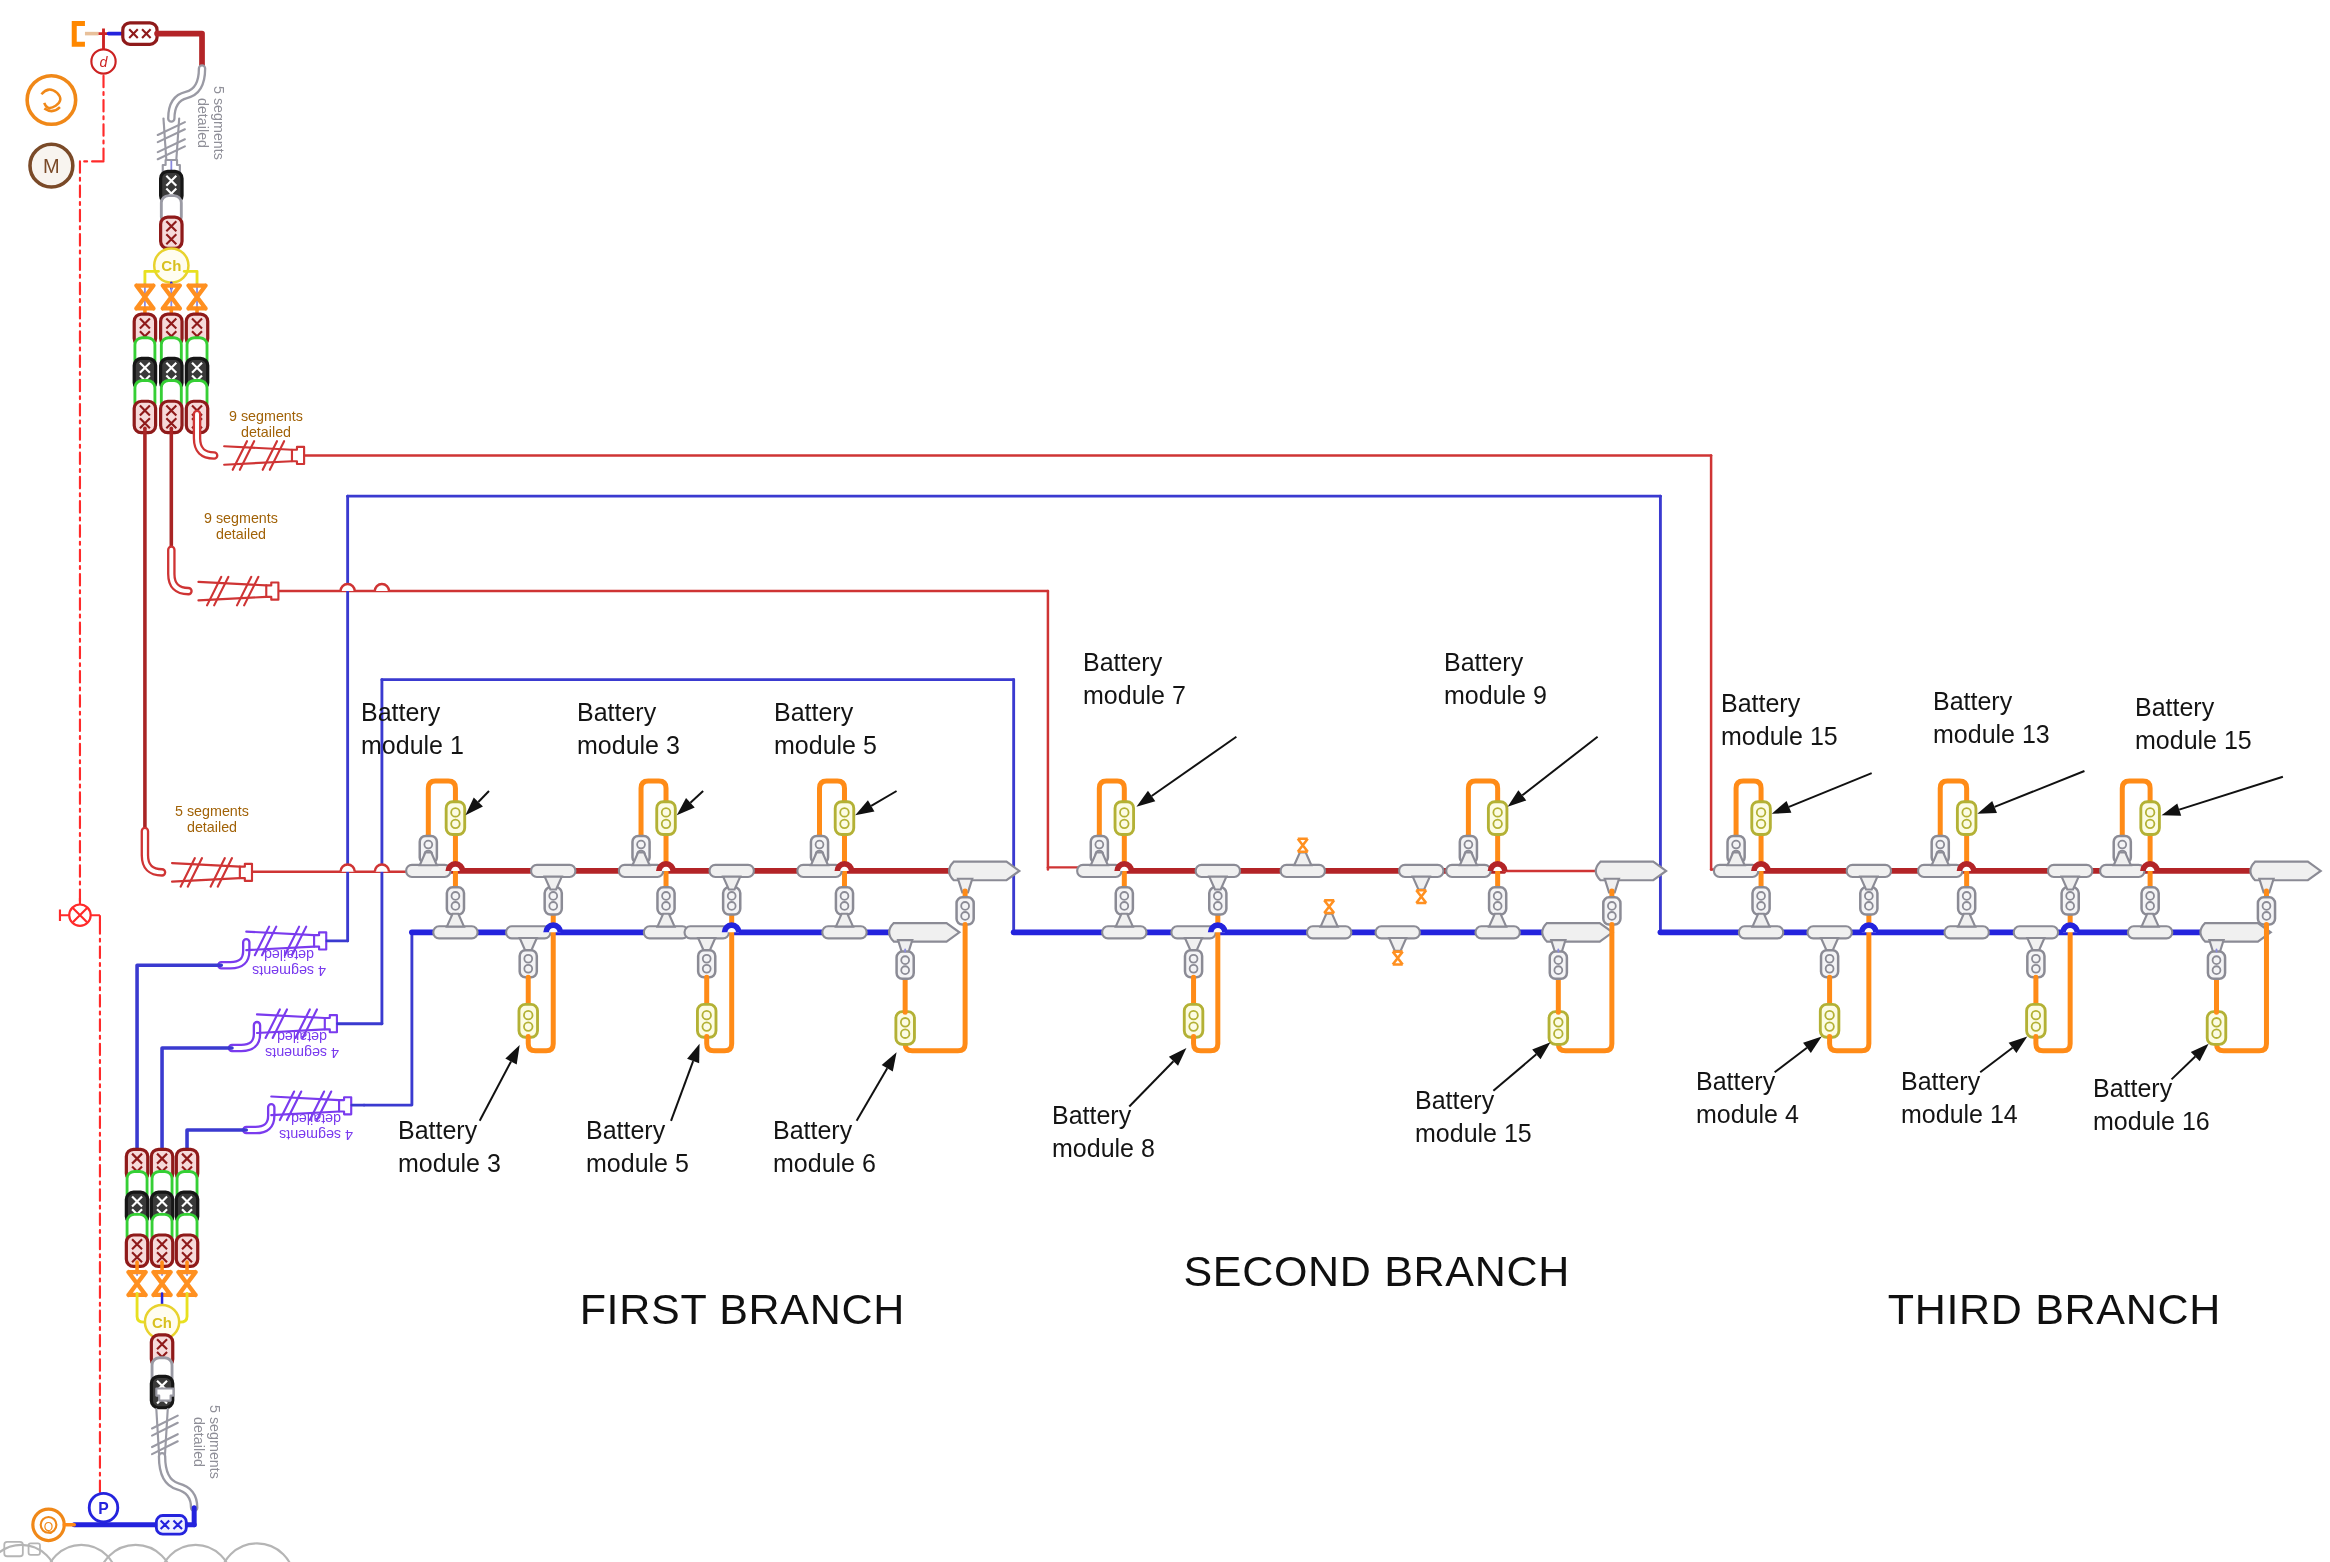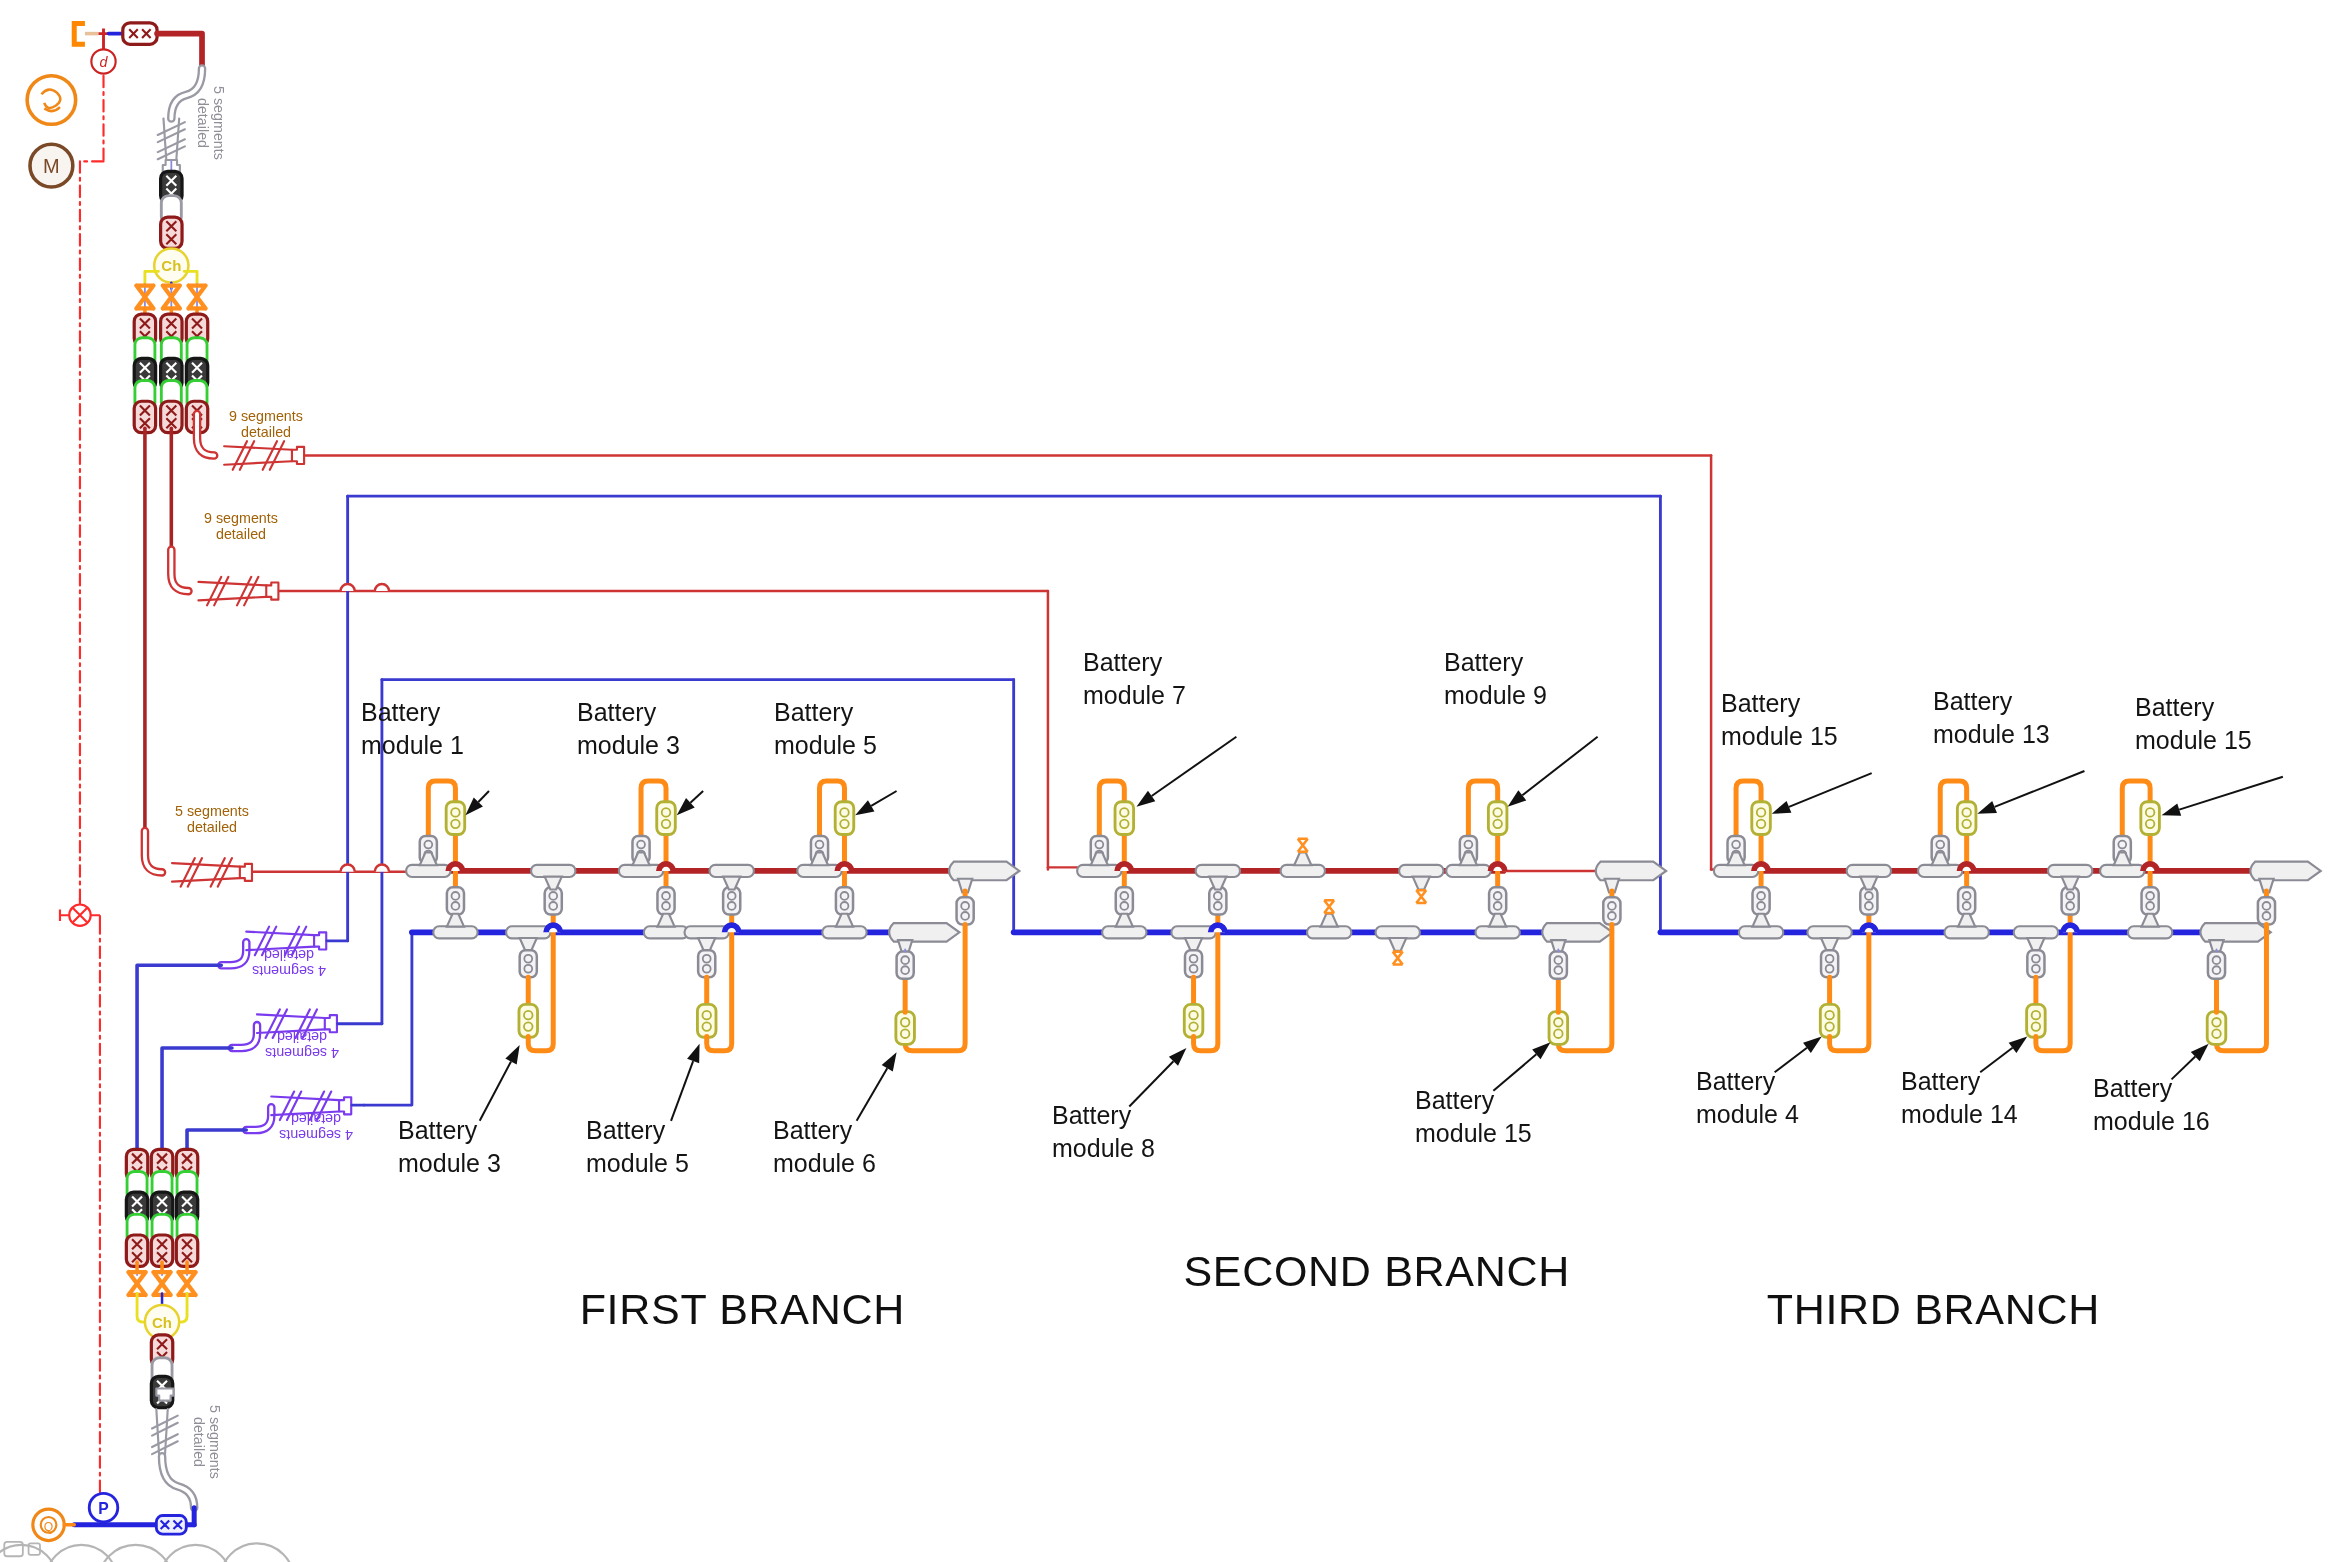--- a/index.html
+++ b/index.html
@@ -870,21 +870,21 @@
       <circle cx="114" cy="2214" r="50" fill="none" stroke="#b5b5b5" stroke-width="3"></circle>
       <circle cx="190" cy="2216" r="52" fill="none" stroke="#b5b5b5" stroke-width="3"></circle>
       <circle cx="274" cy="2214" r="50" fill="none" stroke="#b5b5b5" stroke-width="3"></circle>
       <circle cx="360" cy="2214" r="52" fill="none" stroke="#b5b5b5" stroke-width="3"></circle>
       <rect x="6" y="2160" width="26" height="20" rx="4" fill="none" stroke="#b5b5b5" stroke-width="2.5"></rect>
       <rect x="40" y="2162" width="16" height="16" rx="3" fill="none" stroke="#b5b5b5" stroke-width="2.5"></rect>
     </svg>
 
   <div class="title" style="left:676px;top:1285px">FIRST BRANCH</div>
   <div class="title" style="left:1341px;top:1247px">SECOND BRANCH</div>
-  <div class="title" style="left:1871px;top:1285px">THIRD BRANCH</div>
+  <div class="title" style="left:1992px;top:1285px">THIRD BRANCH</div>
 
   <div class="mlabel" style="left:468px;top:696px"><span>Battery</span><br><span>module 1</span></div>
   <div class="mlabel" style="left:505px;top:1114px"><span>Battery</span><br><span>module 3</span></div>
   <div class="mlabel" style="left:684px;top:696px"><span>Battery</span><br><span>module 3</span></div>
   <div class="mlabel" style="left:693px;top:1114px"><span>Battery</span><br><span>module 5</span></div>
   <div class="mlabel" style="left:881px;top:696px"><span>Battery</span><br><span>module 5</span></div>
   <div class="mlabel" style="left:880px;top:1114px"><span>Battery</span><br><span>module 6</span></div>
   <div class="mlabel" style="left:1190px;top:646px"><span>Battery</span><br><span>module 7</span></div>
   <div class="mlabel" style="left:1159px;top:1099px"><span>Battery</span><br><span>module 8</span></div>
   <div class="mlabel" style="left:1551px;top:646px"><span>Battery</span><br><span>module 9</span></div>

